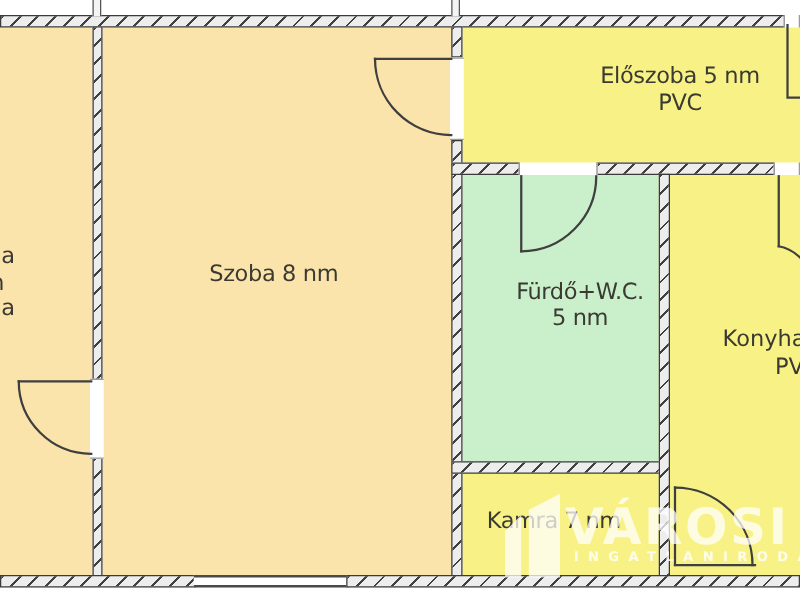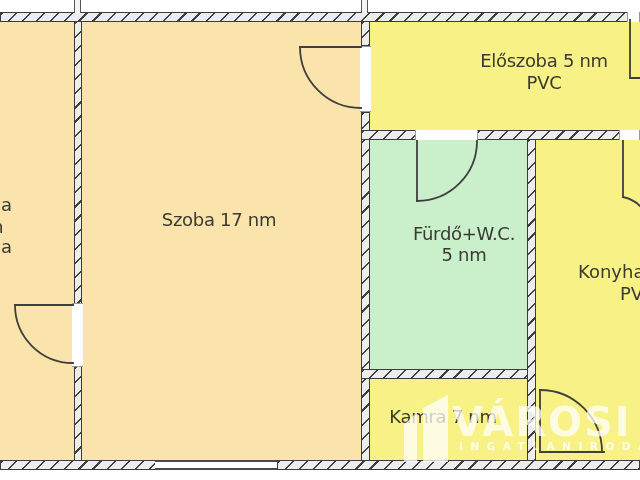--- a/index.html
+++ b/index.html
@@ -100,21 +100,21 @@
       <path d="M623,141 L623,197"></path>
       <path d="M623,197 Q633,199 640,206"></path>
       <path d="M630,20 L630,78 L640,78"></path>
       <path d="M540,390 L540,452"></path>
       <path d="M540,452 L604,452"></path>
       <path d="M540,390 A62,62 0 0 1 602,452"></path>
     </g>
   </svg>
 
   <div class="label" style="left:119px;top:209px;width:200px;">
-    <div>Szoba 17 nm</div>
+    <div>Szoba 8 nm</div>
   </div>
 
   <div class="label" style="left:444px;top:50px;width:200px;">
     <div>Előszoba 5 nm</div>
     <div>PVC</div>
   </div>
 
   <div class="label" style="left:384px;top:223px;width:160px;line-height:21px;">
     <div>Fürdő+W.C.</div>
     <div>5 nm</div>

